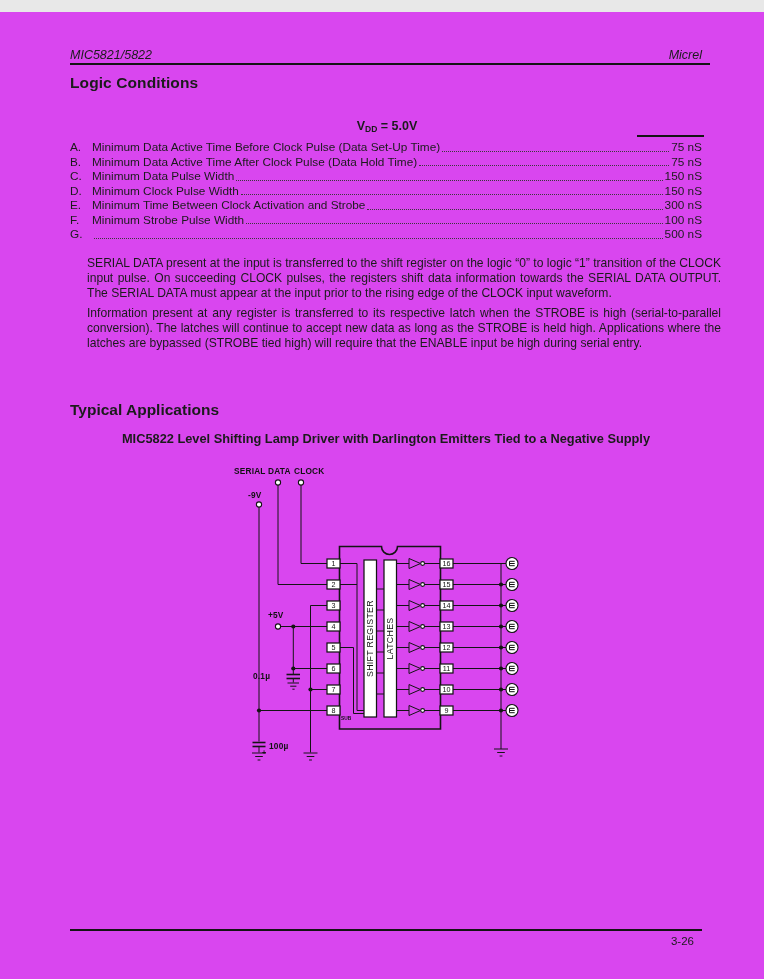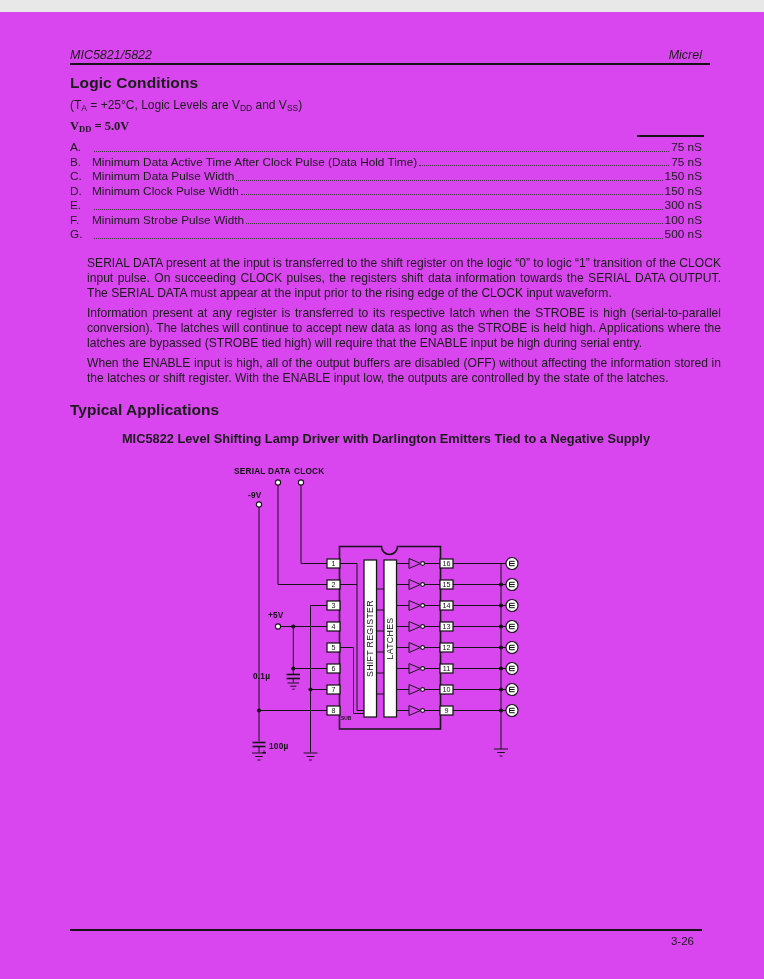--- a/index.html
+++ b/index.html
@@ -13,21 +13,21 @@
 
   
   .hdr { top:36px; left:70px; width:632px; display:flex; justify-content:space-between;
          font-style:italic; font-size:12.5px; }
   .hdr-rule { top:51px; left:70px; width:640px; height:2.2px; background:#141414; }
 
   .h1 { left:70px; font-size:15.5px; font-weight:bold; letter-spacing:.1px; }
   .subtitle { top:86px; left:70px; font-size:12px; }
   sub.ss { font-size:8.5px; vertical-align:-2px; }
 
-  .vdd { top:107px; left:70px; width:634px; text-align:left; font-weight:bold; font-size:12.5px;font-family:Liberation Serif, serif; }
+  .vdd { top:107px; left:70px; width:634px; text-align:center; font-weight:bold; font-size:12.5px; }
   .vdd-rule { top:123px; left:637px; width:67px; height:1.7px; background:#141414; }
 
   
   .tlist { top:128px; left:70px; width:632px; font-size:11.8px; }
   .trow { display:flex; height:14.55px; line-height:14.55px; }
   .trow .ltr { width:22px; flex:0 0 22px; }
   .trow .txt { white-space:nowrap; }
   .trow .dots { flex:1; height:11.5px; border-bottom:1.5px dotted #3a3a3a; margin:0 2px; }
   .trow .val { white-space:nowrap; }
 
@@ -59,32 +59,30 @@
 <div class="page">
 
   <div class="abs hdr">
     <span>MIC5821/5822</span>
     <span>Micrel</span>
   </div>
   <div class="abs hdr-rule"></div>
 
   <div class="abs h1" style="top:62px">Logic Conditions</div>
 
-  <div class="abs subtitle">
-    <span>(T</span><sub class="ss">A</sub><span> = +25°C, Logic Levels are V</span><sub class="ss">DD</sub><span> and V</span><sub class="ss">SS</sub><span>)</span>
-  </div>
 
   <div class="abs vdd">
     <span>V</span><sub class="ss" style="font-weight:bold">DD</sub><span> = 5.0V</span>
   </div>
   <div class="abs vdd-rule"></div>
 
   <div class="abs tlist">
     <div class="trow">
         <span class="ltr">A.</span>
+        <span class="txt">Minimum Data Active Time Before Clock Pulse (Data Set-Up Time)</span>
         <span class="dots"></span>
         <span class="val">75 nS</span>
       </div>
     <div class="trow">
         <span class="ltr">B.</span>
         <span class="txt">Minimum Data Active Time After Clock Pulse (Data Hold Time)</span>
         <span class="dots"></span>
         <span class="val">75 nS</span>
       </div>
     <div class="trow">
@@ -94,39 +92,39 @@
         <span class="val">150 nS</span>
       </div>
     <div class="trow">
         <span class="ltr">D.</span>
         <span class="txt">Minimum Clock Pulse Width</span>
         <span class="dots"></span>
         <span class="val">150 nS</span>
       </div>
     <div class="trow">
         <span class="ltr">E.</span>
+        <span class="txt">Minimum Time Between Clock Activation and Strobe</span>
         <span class="dots"></span>
         <span class="val">300 nS</span>
       </div>
     <div class="trow">
         <span class="ltr">F.</span>
         <span class="txt">Minimum Strobe Pulse Width</span>
         <span class="dots"></span>
         <span class="val">100 nS</span>
       </div>
     <div class="trow">
         <span class="ltr">G.</span>
         <span class="dots"></span>
         <span class="val">500 nS</span>
       </div>
   </div>
 
   <div class="abs para" style="top:244px">SERIAL DATA present at the input is transferred to the shift register on the logic “0” to logic “1” transition of the CLOCK input pulse. On succeeding CLOCK pulses, the registers shift data information towards the SERIAL DATA OUTPUT. The SERIAL DATA must appear at the input prior to the rising edge of the CLOCK input waveform.</div>
   <div class="abs para" style="top:294px">Information present at any register is transferred to its respective latch when the STROBE is high (serial-to-parallel conversion). The latches will continue to accept new data as long as the STROBE is held high. Applications where the latches are bypassed (STROBE tied high) will require that the ENABLE input be high during serial entry.</div>
-  <div class="abs para" style="top:344px">When the ENABLE input is high, all of the output buffers are disabled (OFF) without affecting the information stored in the latches or shift register. With the ENABLE input low, the outputs are controlled by the state of the latches.</div>
 
   <div class="abs h2">Typical Applications</div>
   <div class="abs appsub">MIC5822 Level Shifting Lamp Driver with Darlington Emitters Tied to a Negative Supply</div>
 
   <svg class="abs diagram" width="306" height="322" viewBox="226 450 306 322">
 
     <text class="lbl" x="234" y="462">SERIAL DATA</text>
     <text class="lbl" x="294" y="462">CLOCK</text>
     <circle class="term" cx="278" cy="470.5" r="2.6"></circle>
     <circle class="term" cx="301" cy="470.5" r="2.6"></circle>

